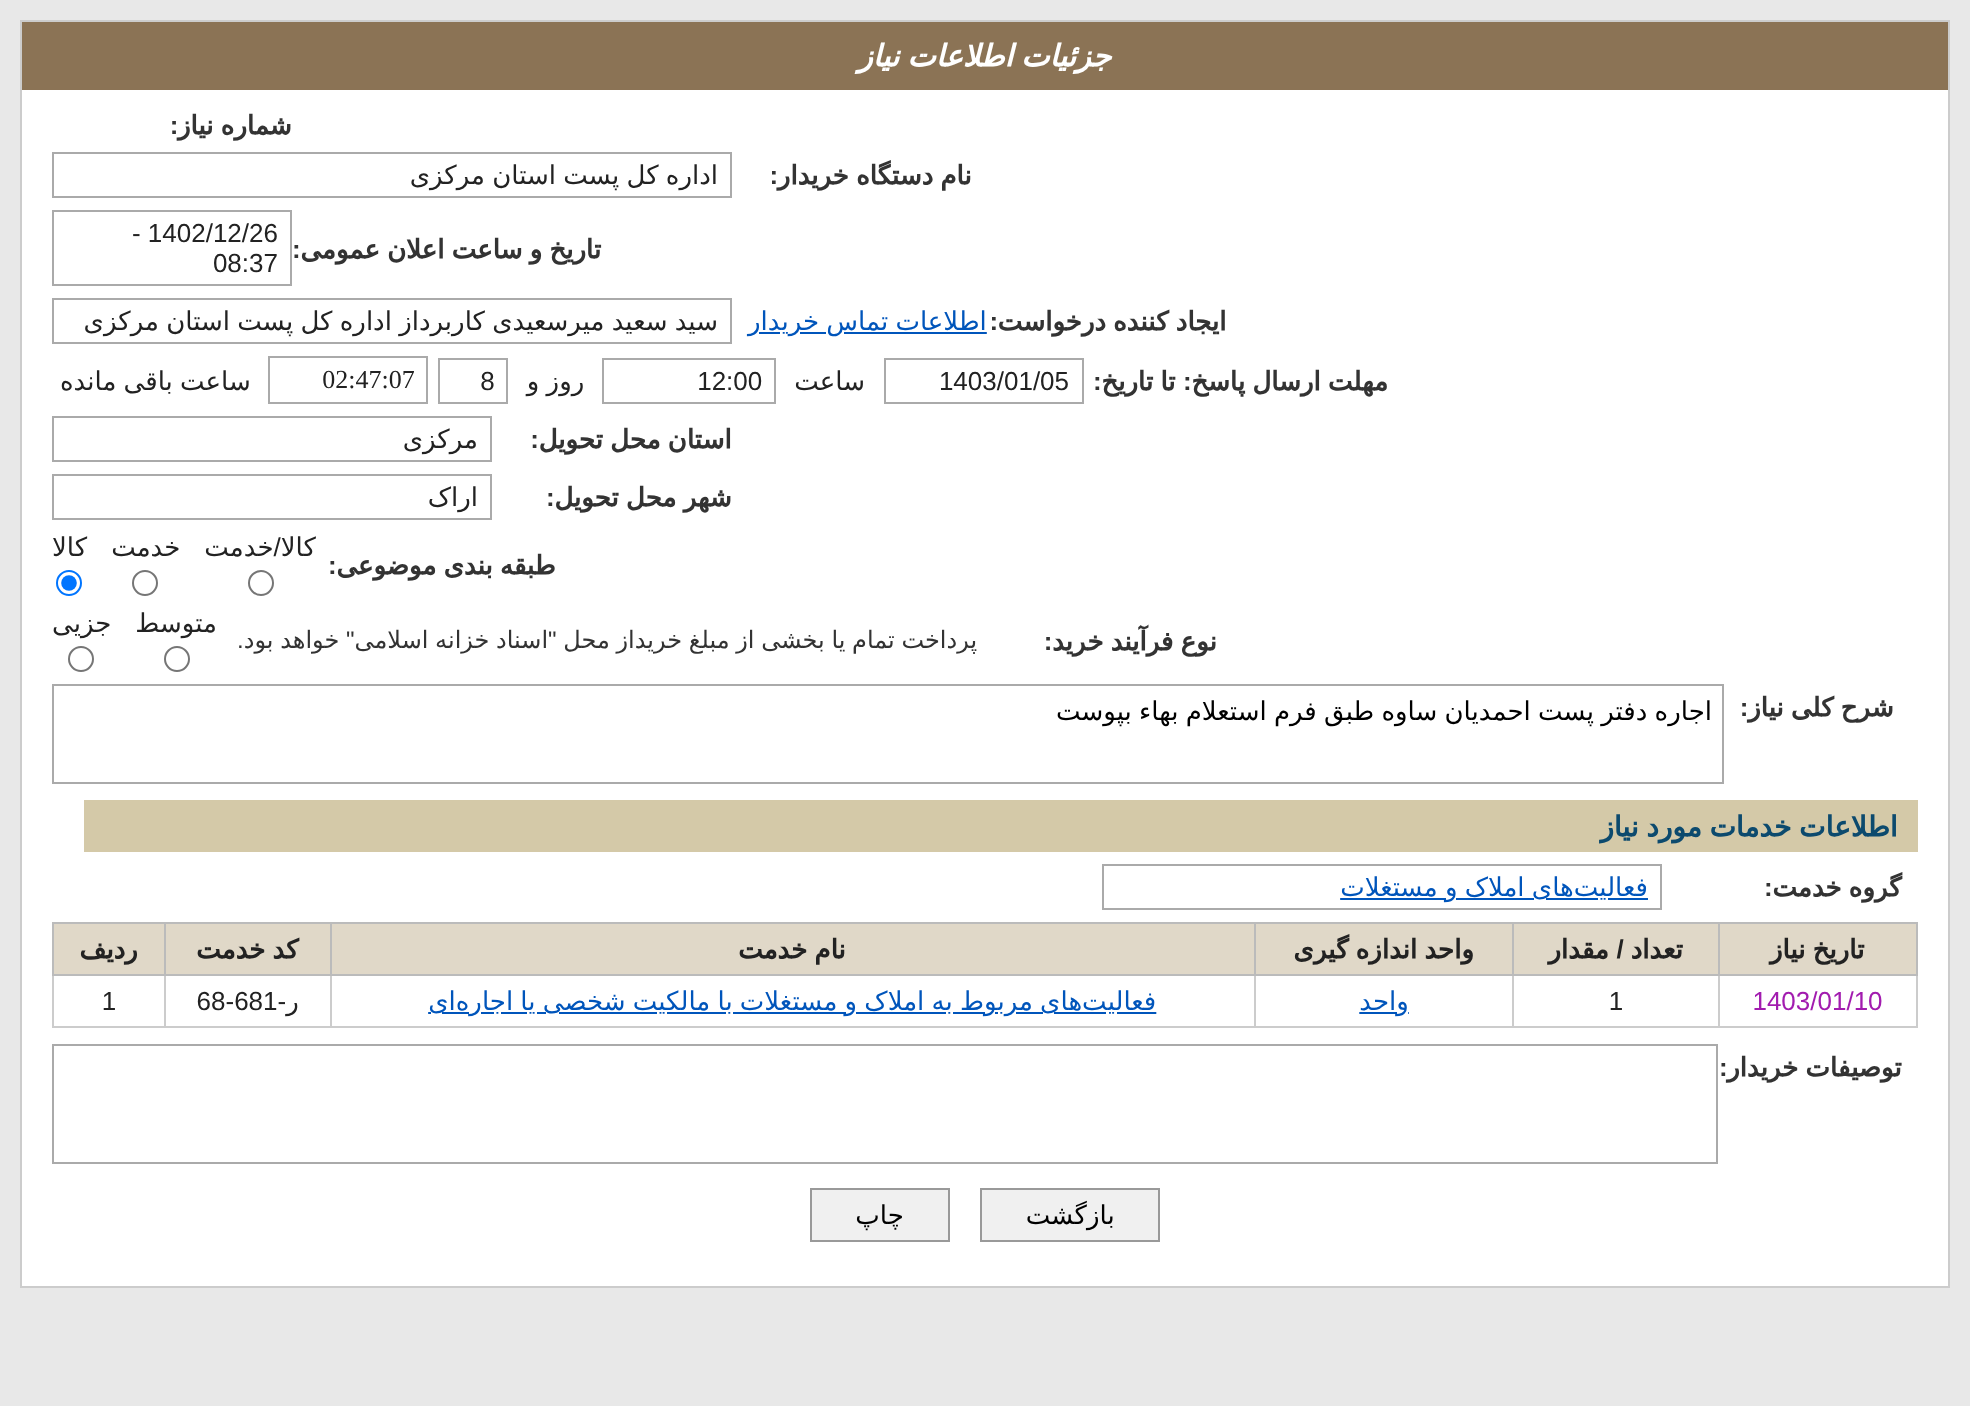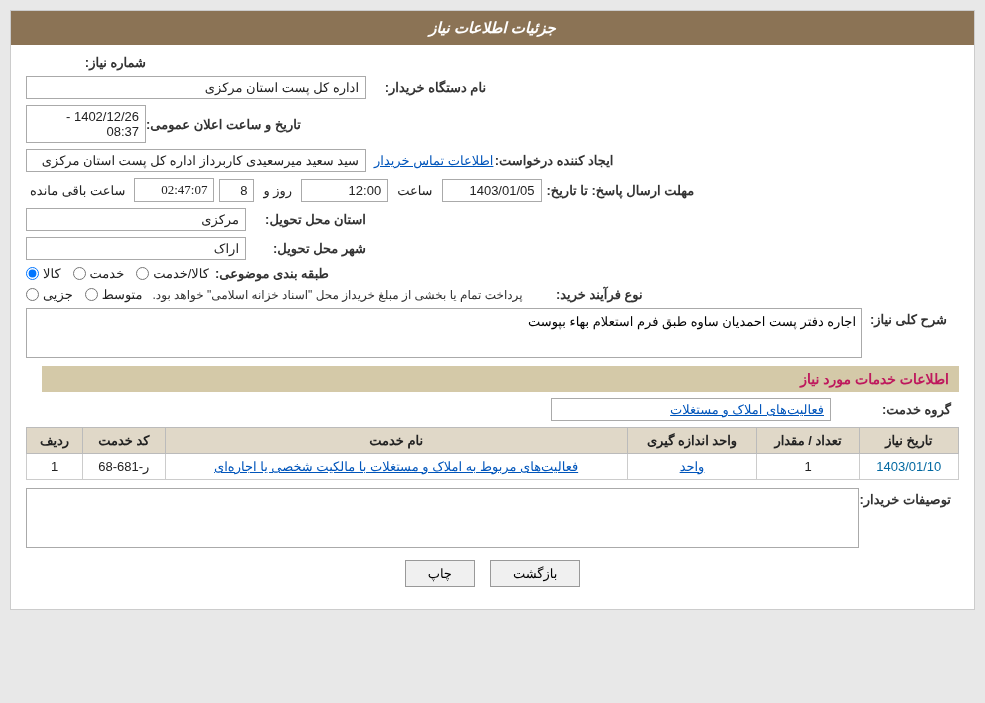--- a/index.html
+++ b/index.html
@@ -73,24 +73,25 @@
     }
     .radio-group {
       display: flex;
       align-items: center;
       gap: 12px;
     }
     .radio-item {
       display: flex;
       align-items: center;
       gap: 4px;
+      flex-direction: column;
     }
     .section-title {
       background: #d4c9a8;
-      color: #be185d;
+      color: #0c4a6e;
       font-weight: bold;
       font-size: 14px;
       padding: 5px 10px;
       margin: 8px 0 6px 16px;
       text-align: right;
     }
     .sharh-box {
       border: 1px solid #aaa;
       min-height: 50px;
       padding: 5px;
@@ -299,21 +300,21 @@
             <th>تاریخ نیاز</th>
             <th>تعداد / مقدار</th>
             <th>واحد اندازه گیری</th>
             <th>نام خدمت</th>
             <th>کد خدمت</th>
             <th>ردیف</th>
           </tr>
         </thead>
         <tbody id="services-tbody">
         <tr>
-      <td style="color:#0369a1;margin-left:20px;">1403/01/10</td>
+      <td style="color:#a21caf;margin-left:20px;">1403/01/10</td>
       <td>1</td>
       <td style="color:#0055bb; text-decoration:underline; cursor:pointer;">واحد</td>
       <td style="color:#0055bb; text-decoration:underline; cursor:pointer;">فعالیت‌های مربوط به املاک و مستغلات با مالکیت شخصی یا اجاره‌ای</td>
       <td>ر-681-68</td>
       <td>1</td>
     </tr>
           </tbody>
       </table>
 
       <div class="tozihat-row">

